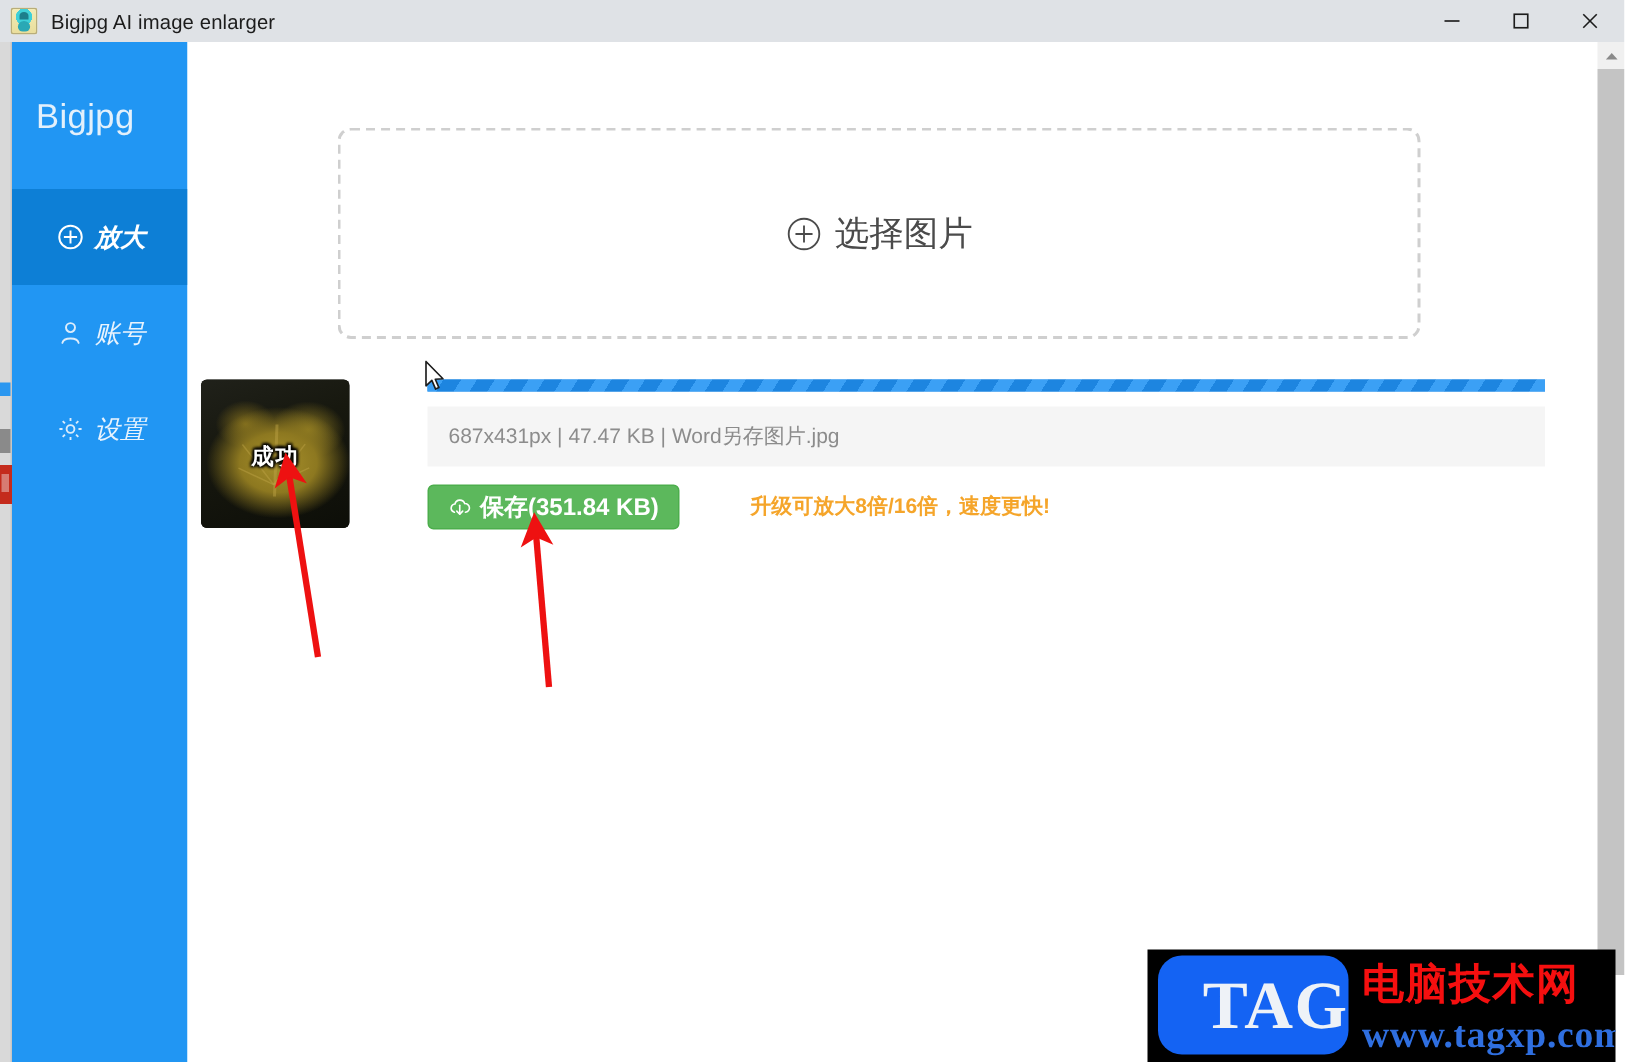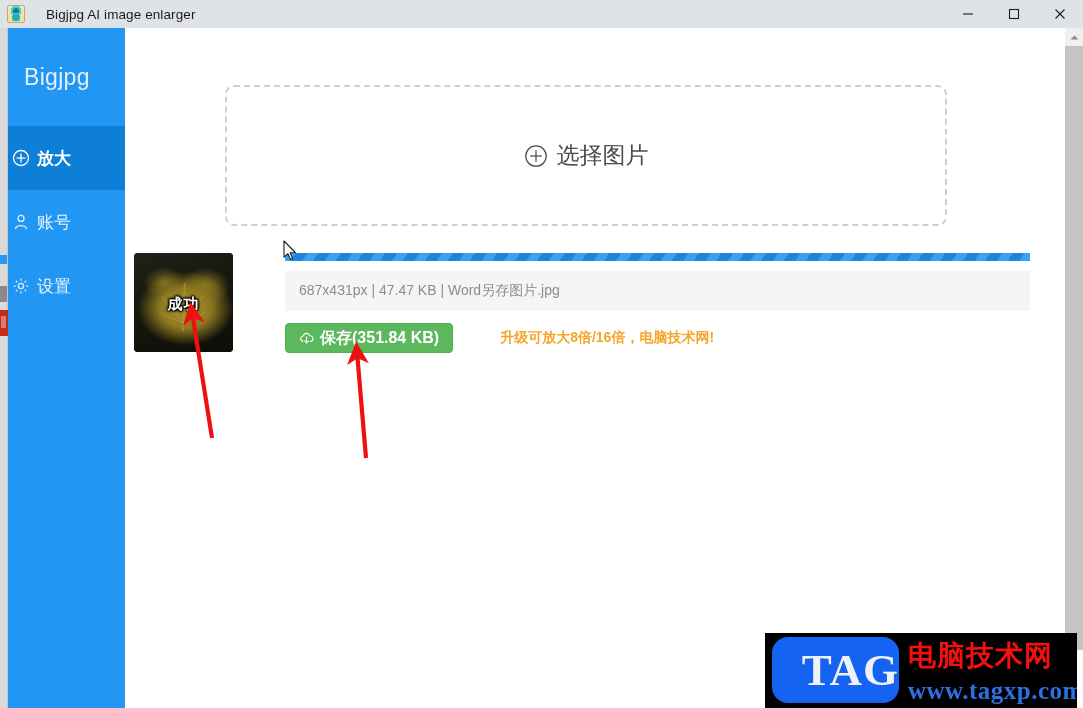--- a/index.html
+++ b/index.html
@@ -94,21 +94,21 @@
   }
   #titlebar-icon::after {
     content: "";
     position: absolute;
     left: 6px; top: 3px;
     width: 6px; height: 5px;
     background: #1d7f8c;
     border-radius: 50% 50% 0 0;
   }
   #titlebar-title {
-    margin-left: 21px;
+    margin-left: 9px;
     font-size: 13.5px;
     color: #1c1c1c;
     letter-spacing: .1px;
     white-space: nowrap;
   }
   #window-controls {
     position: absolute;
     right: 0; top: 0;
     height: 28px;
     display: flex;
@@ -137,25 +137,26 @@
   #brand-text {
     font-size: 23px;
     color: #e3f0fb;
     font-weight: normal;
     letter-spacing: .3px;
   }
   .nav-item {
     height: 64px;
     display: flex;
     align-items: center;
-    padding-left: 3px;
+    padding-left: 29px;
     box-sizing: border-box;
     color: #e8f3fd;
     font-size: 17px;
     cursor: default;
+    font-style: italic;
   }
   .nav-item.active {
     background: #0d7fd6;
     color: #ffffff;
     font-weight: bold;
   }
   .nav-icon {
     width: 19px; height: 19px;
     margin-right: 7px;
     display: inline-flex;
@@ -479,21 +480,21 @@
           <div id="save-btn">
             <span>
               <svg width="15" height="15" viewBox="0 0 16 16">
                 <path d="M4.2 11.2 A3 3 0 0 1 4.6 5.3 A3.6 3.6 0 0 1 11.5 5 A2.9 2.9 0 0 1 12 11.2" fill="none" stroke="#ffffff" stroke-width="1.15" stroke-linecap="round"></path>
                 <line x1="8" y1="6.2" x2="8" y2="12.4" stroke="#ffffff" stroke-width="1.15" stroke-linecap="round"></line>
                 <path d="M5.9 10.4 L8 12.6 L10.1 10.4" fill="none" stroke="#ffffff" stroke-width="1.15" stroke-linecap="round" stroke-linejoin="round"></path>
               </svg>
             </span>
             <span>保存(351.84 KB)</span>
           </div>
-          <div id="upgrade-hint">升级可放大8倍/16倍，电脑技术网!</div>
+          <div id="upgrade-hint">升级可放大8倍/16倍，速度更快!</div>
         </div>
       </div>
 
     </div>
   </div>
 
   <div id="scrollbar">
     <div id="sb-up">
       <svg width="9" height="7" viewBox="0 0 9 7">
           <path d="M0.6 5.6 L4.5 1.4 L8.4 5.6 Z" fill="#8a8a8a"></path>

